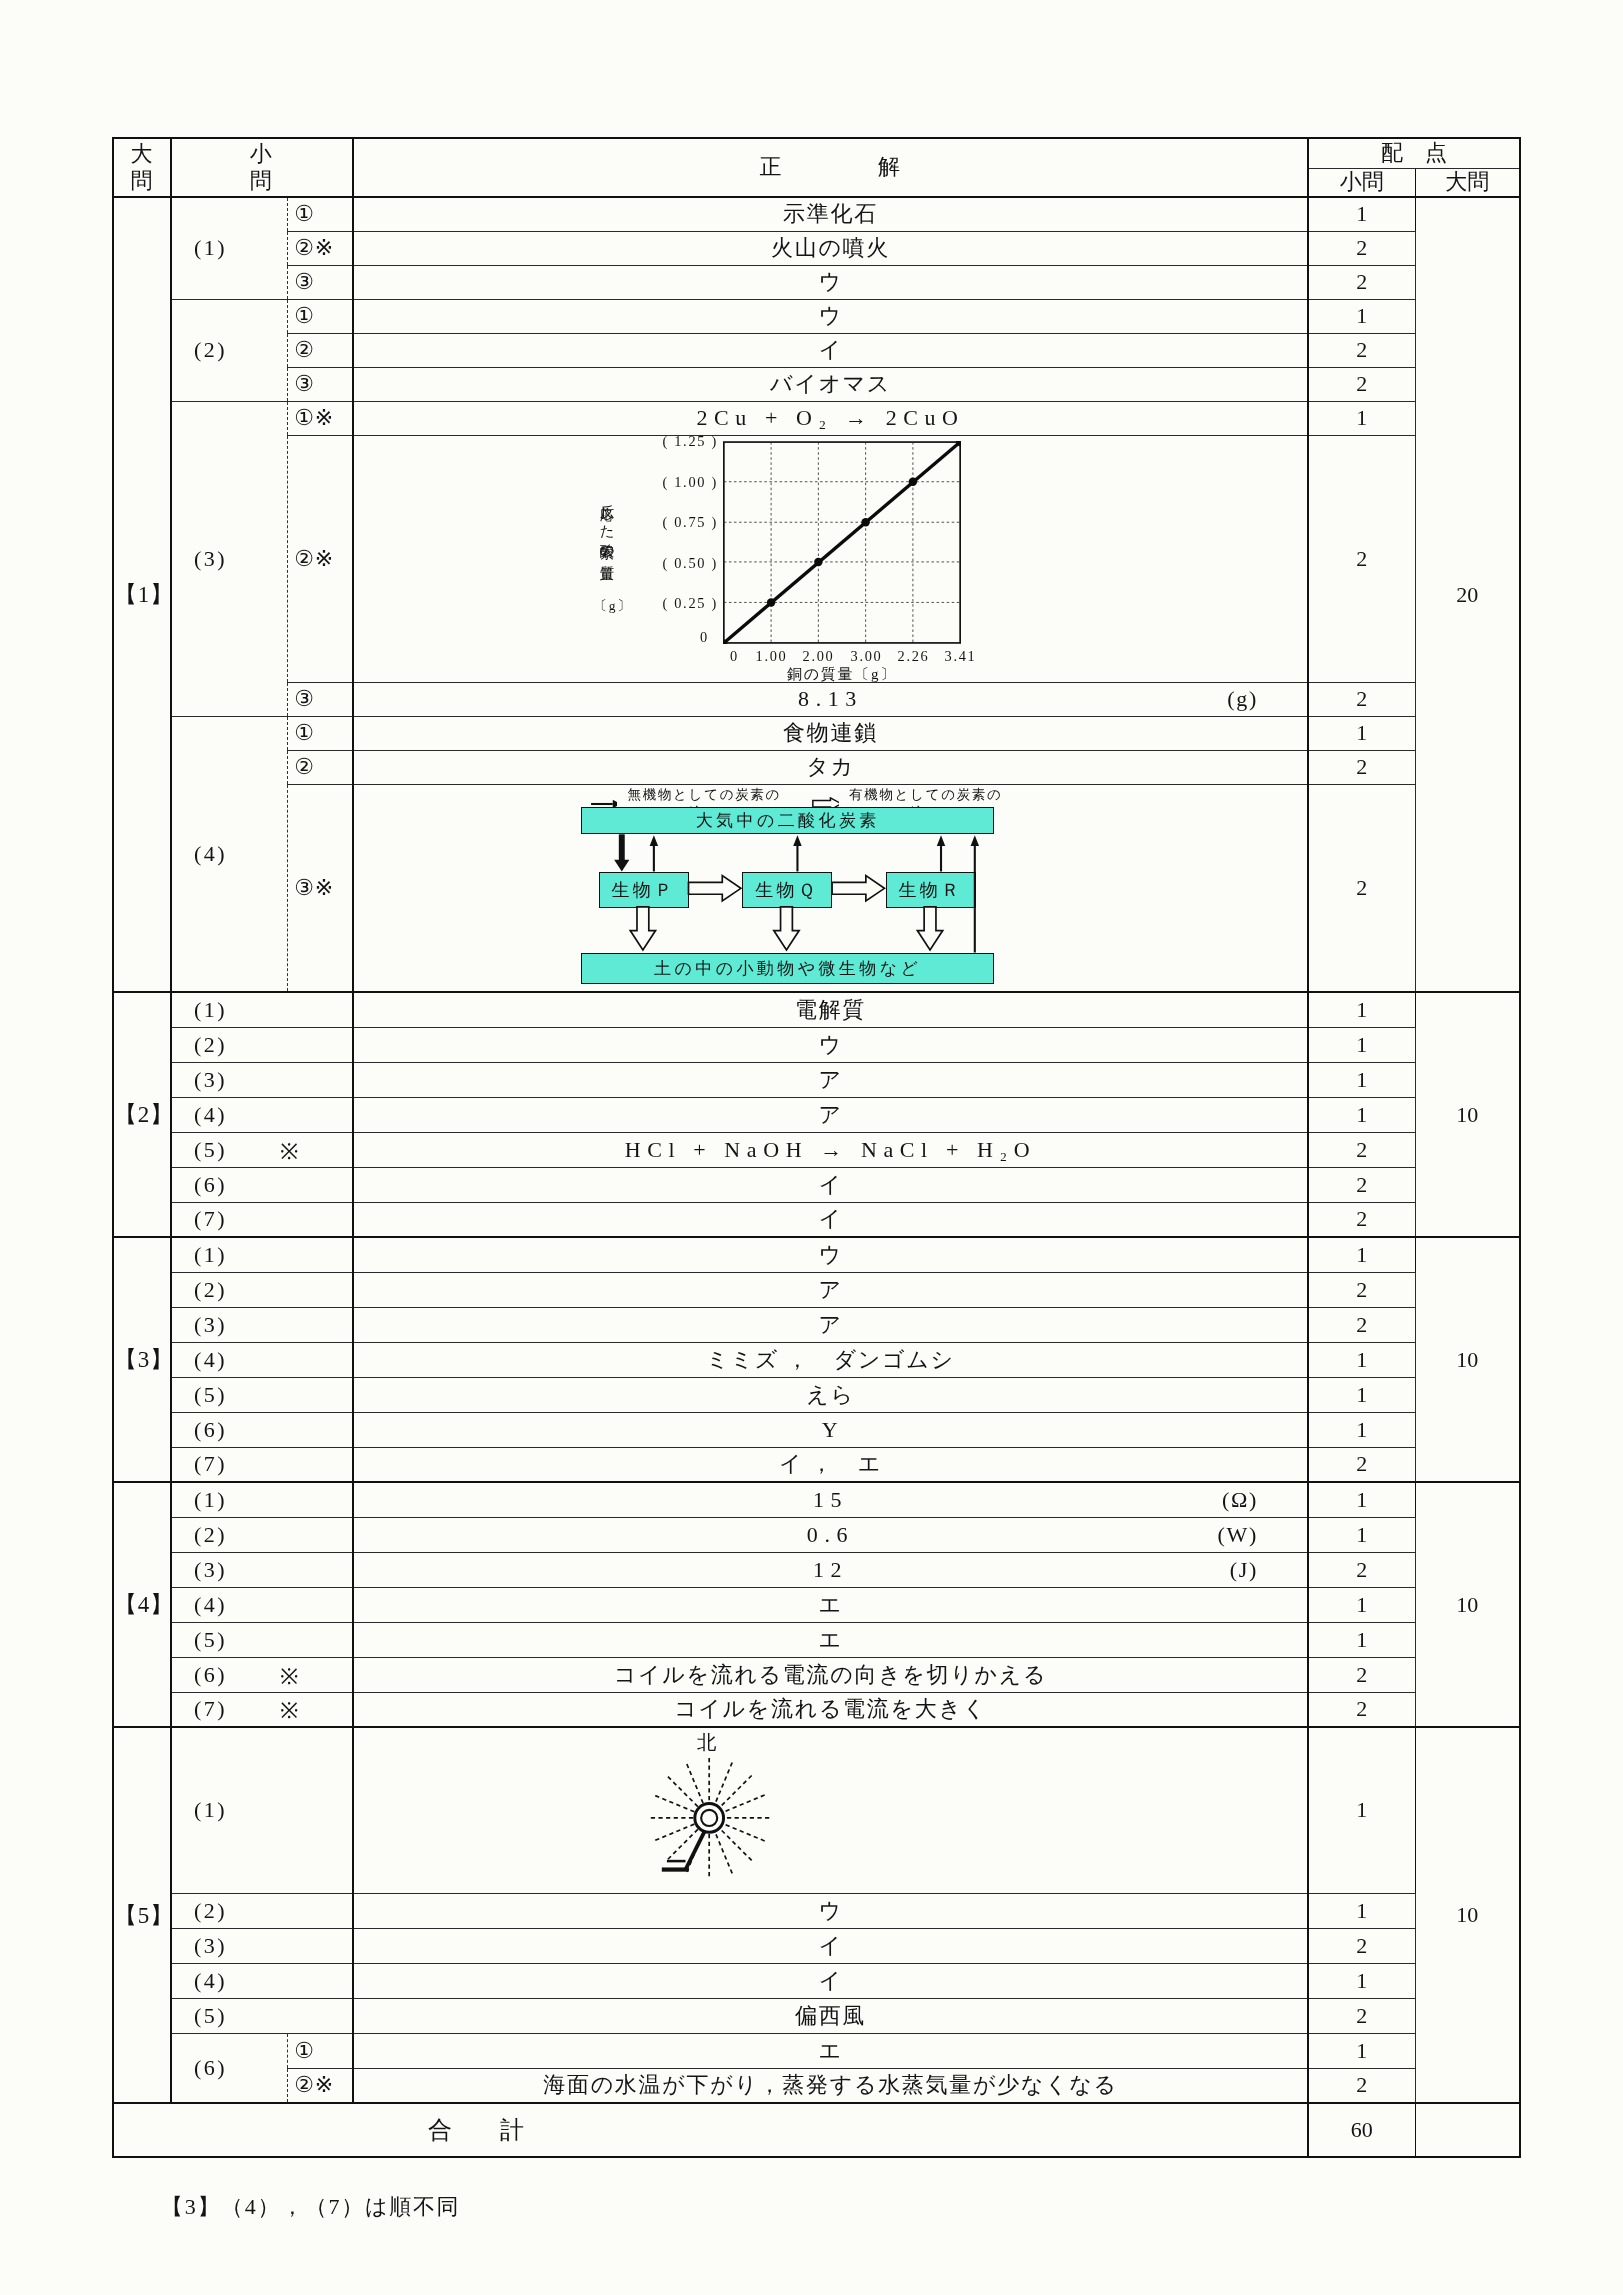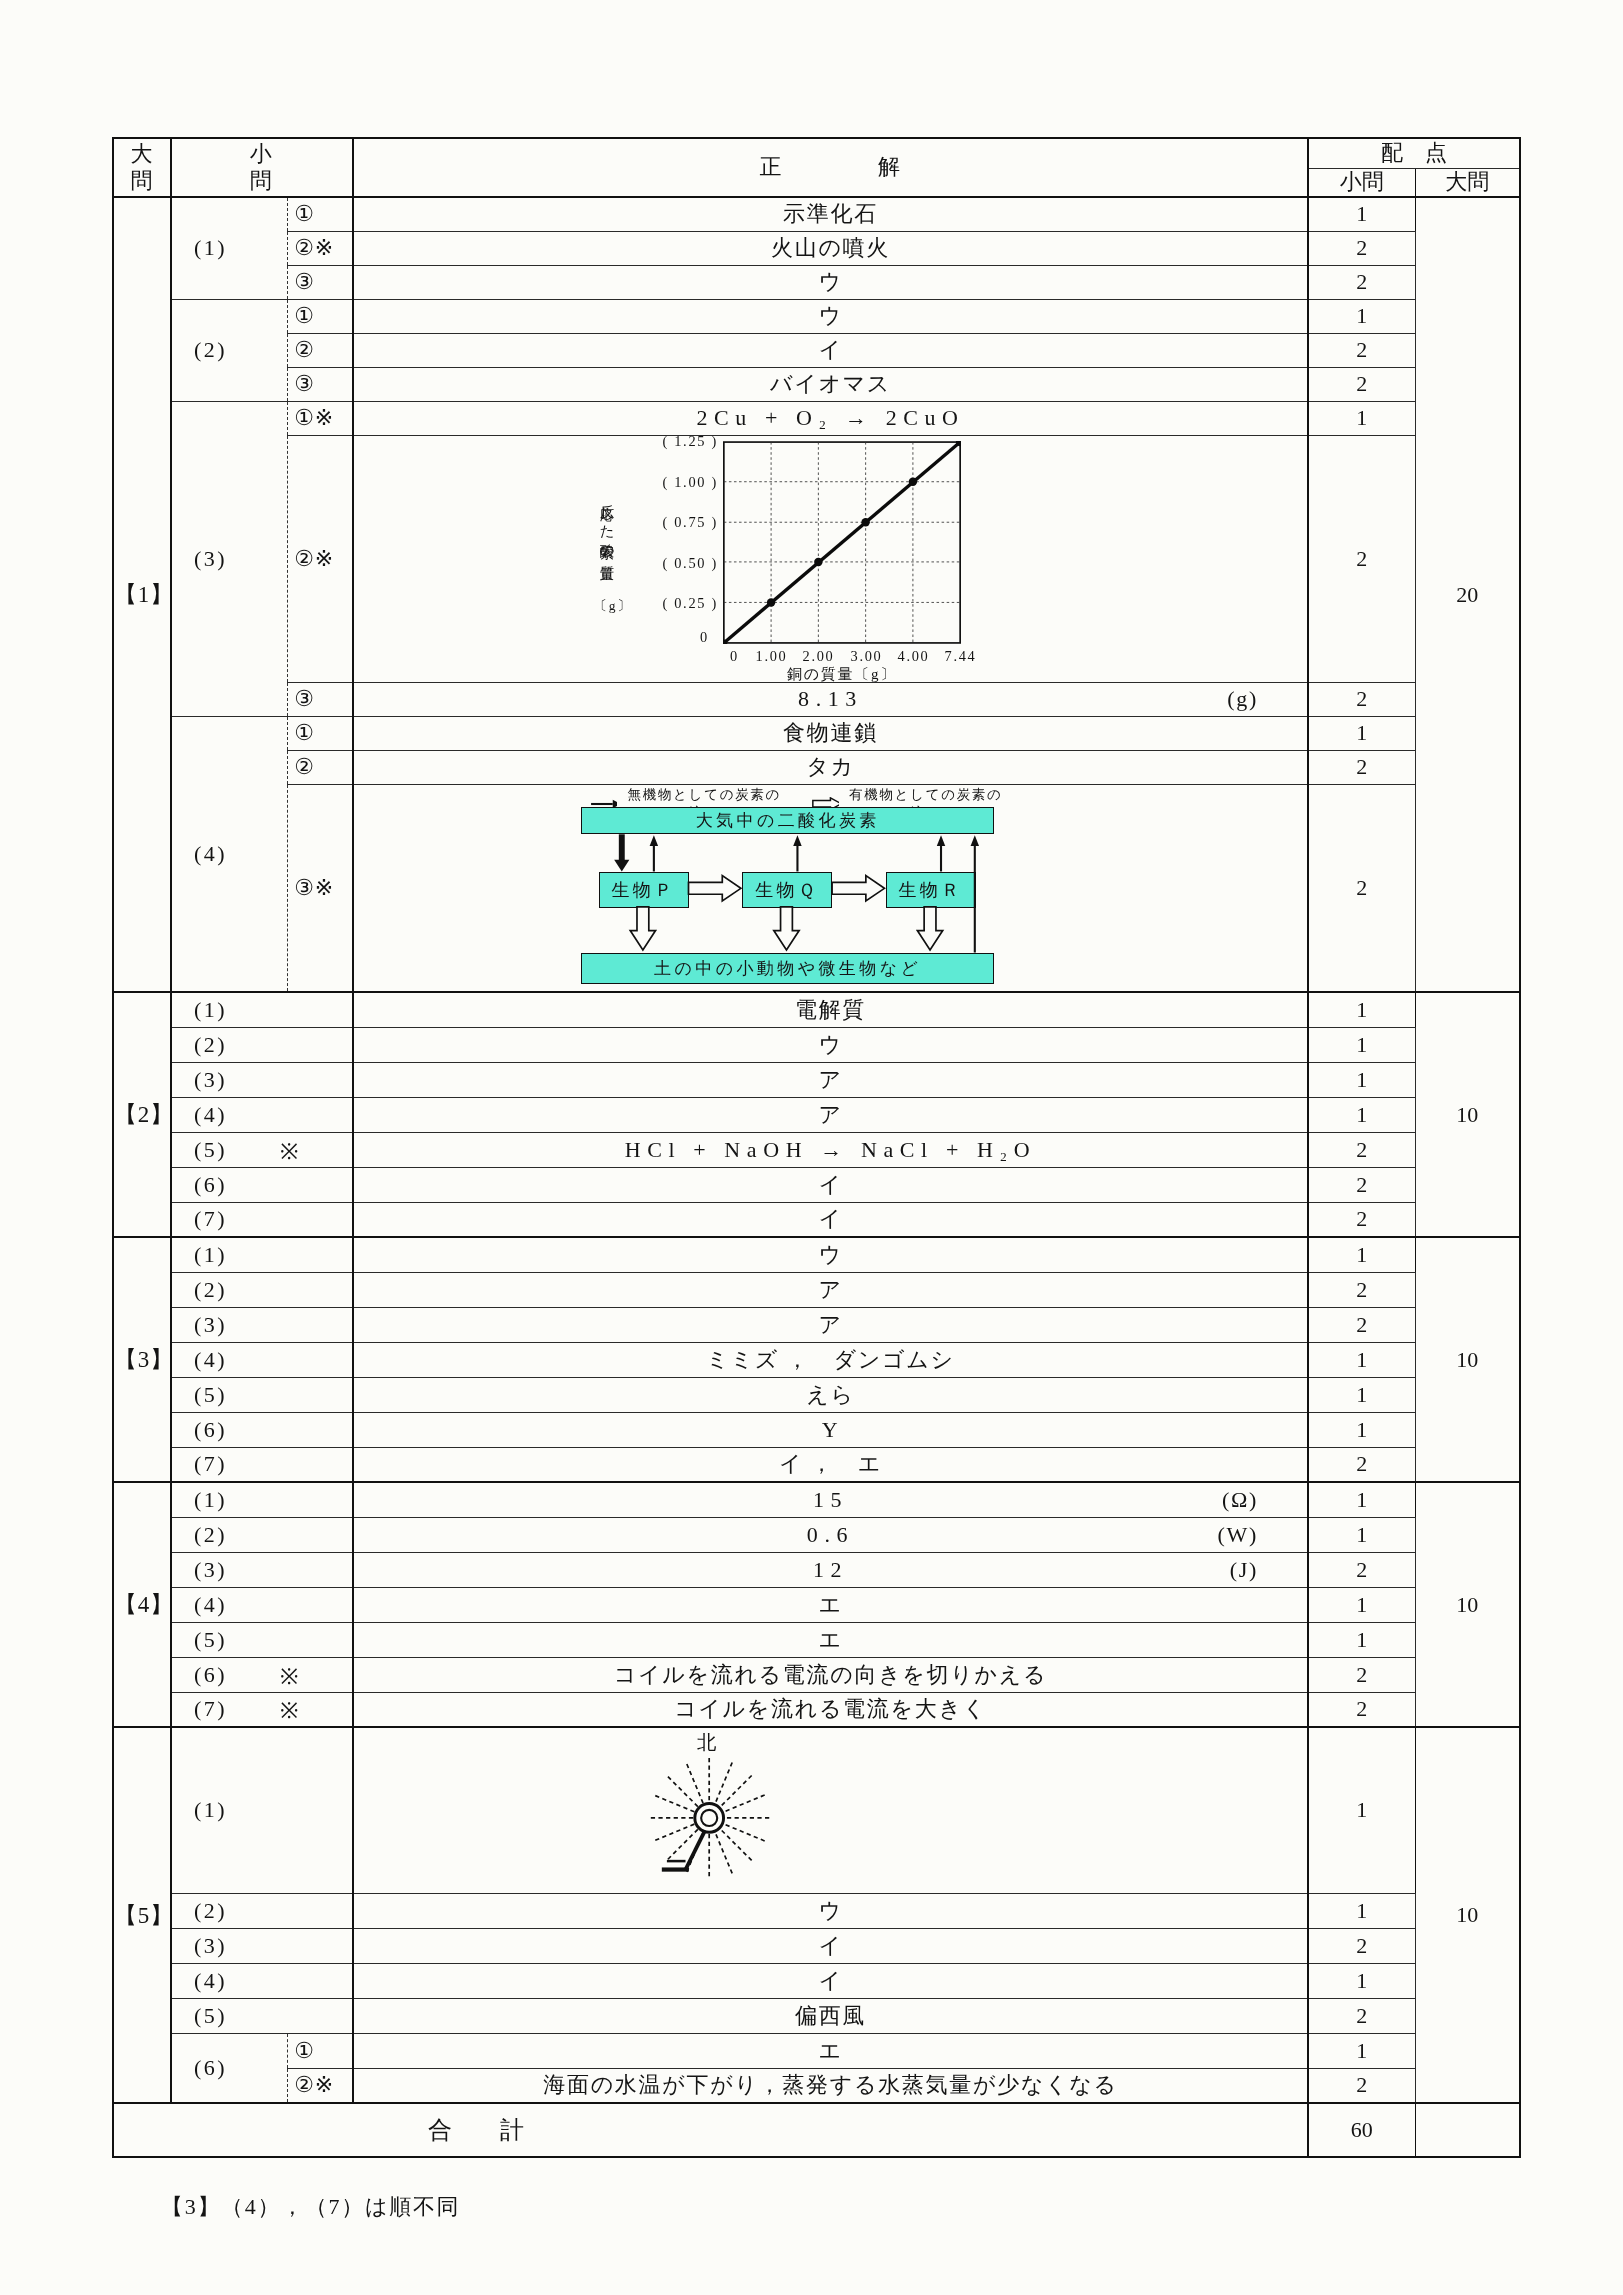--- a/index.html
+++ b/index.html
@@ -172,22 +172,22 @@
                   <circle cx="113" cy="143" r="5"></circle>
               <circle cx="169" cy="96" r="5"></circle>
                   <circle cx="225" cy="48" r="5"></circle>
                   <circle cx="281" cy="1" r="5"></circle>
             </g>
           </svg>
           <span class="xtick" style="left:139px">0</span>
           <span class="xtick" style="left:176px">1.00</span>
           <span class="xtick" style="left:223px">2.00</span>
           <span class="xtick" style="left:271px">3.00</span>
-          <span class="xtick" style="left:318px">4.00</span>
-          <span class="xtick" style="left:365px">7.44</span>
+          <span class="xtick" style="left:318px">2.26</span>
+          <span class="xtick" style="left:365px">3.41</span>
           <div class="xlabel">銅の質量〔g〕</div>
         </div>
       </td>
       <td class="c5">2</td>
     </tr>
     <tr class="h40">
       <td class="c3d c3r">③</td>
       <td class="c4">
         <span class="ans eq">8.13</span>
         <span class="unit">(g)</span>

